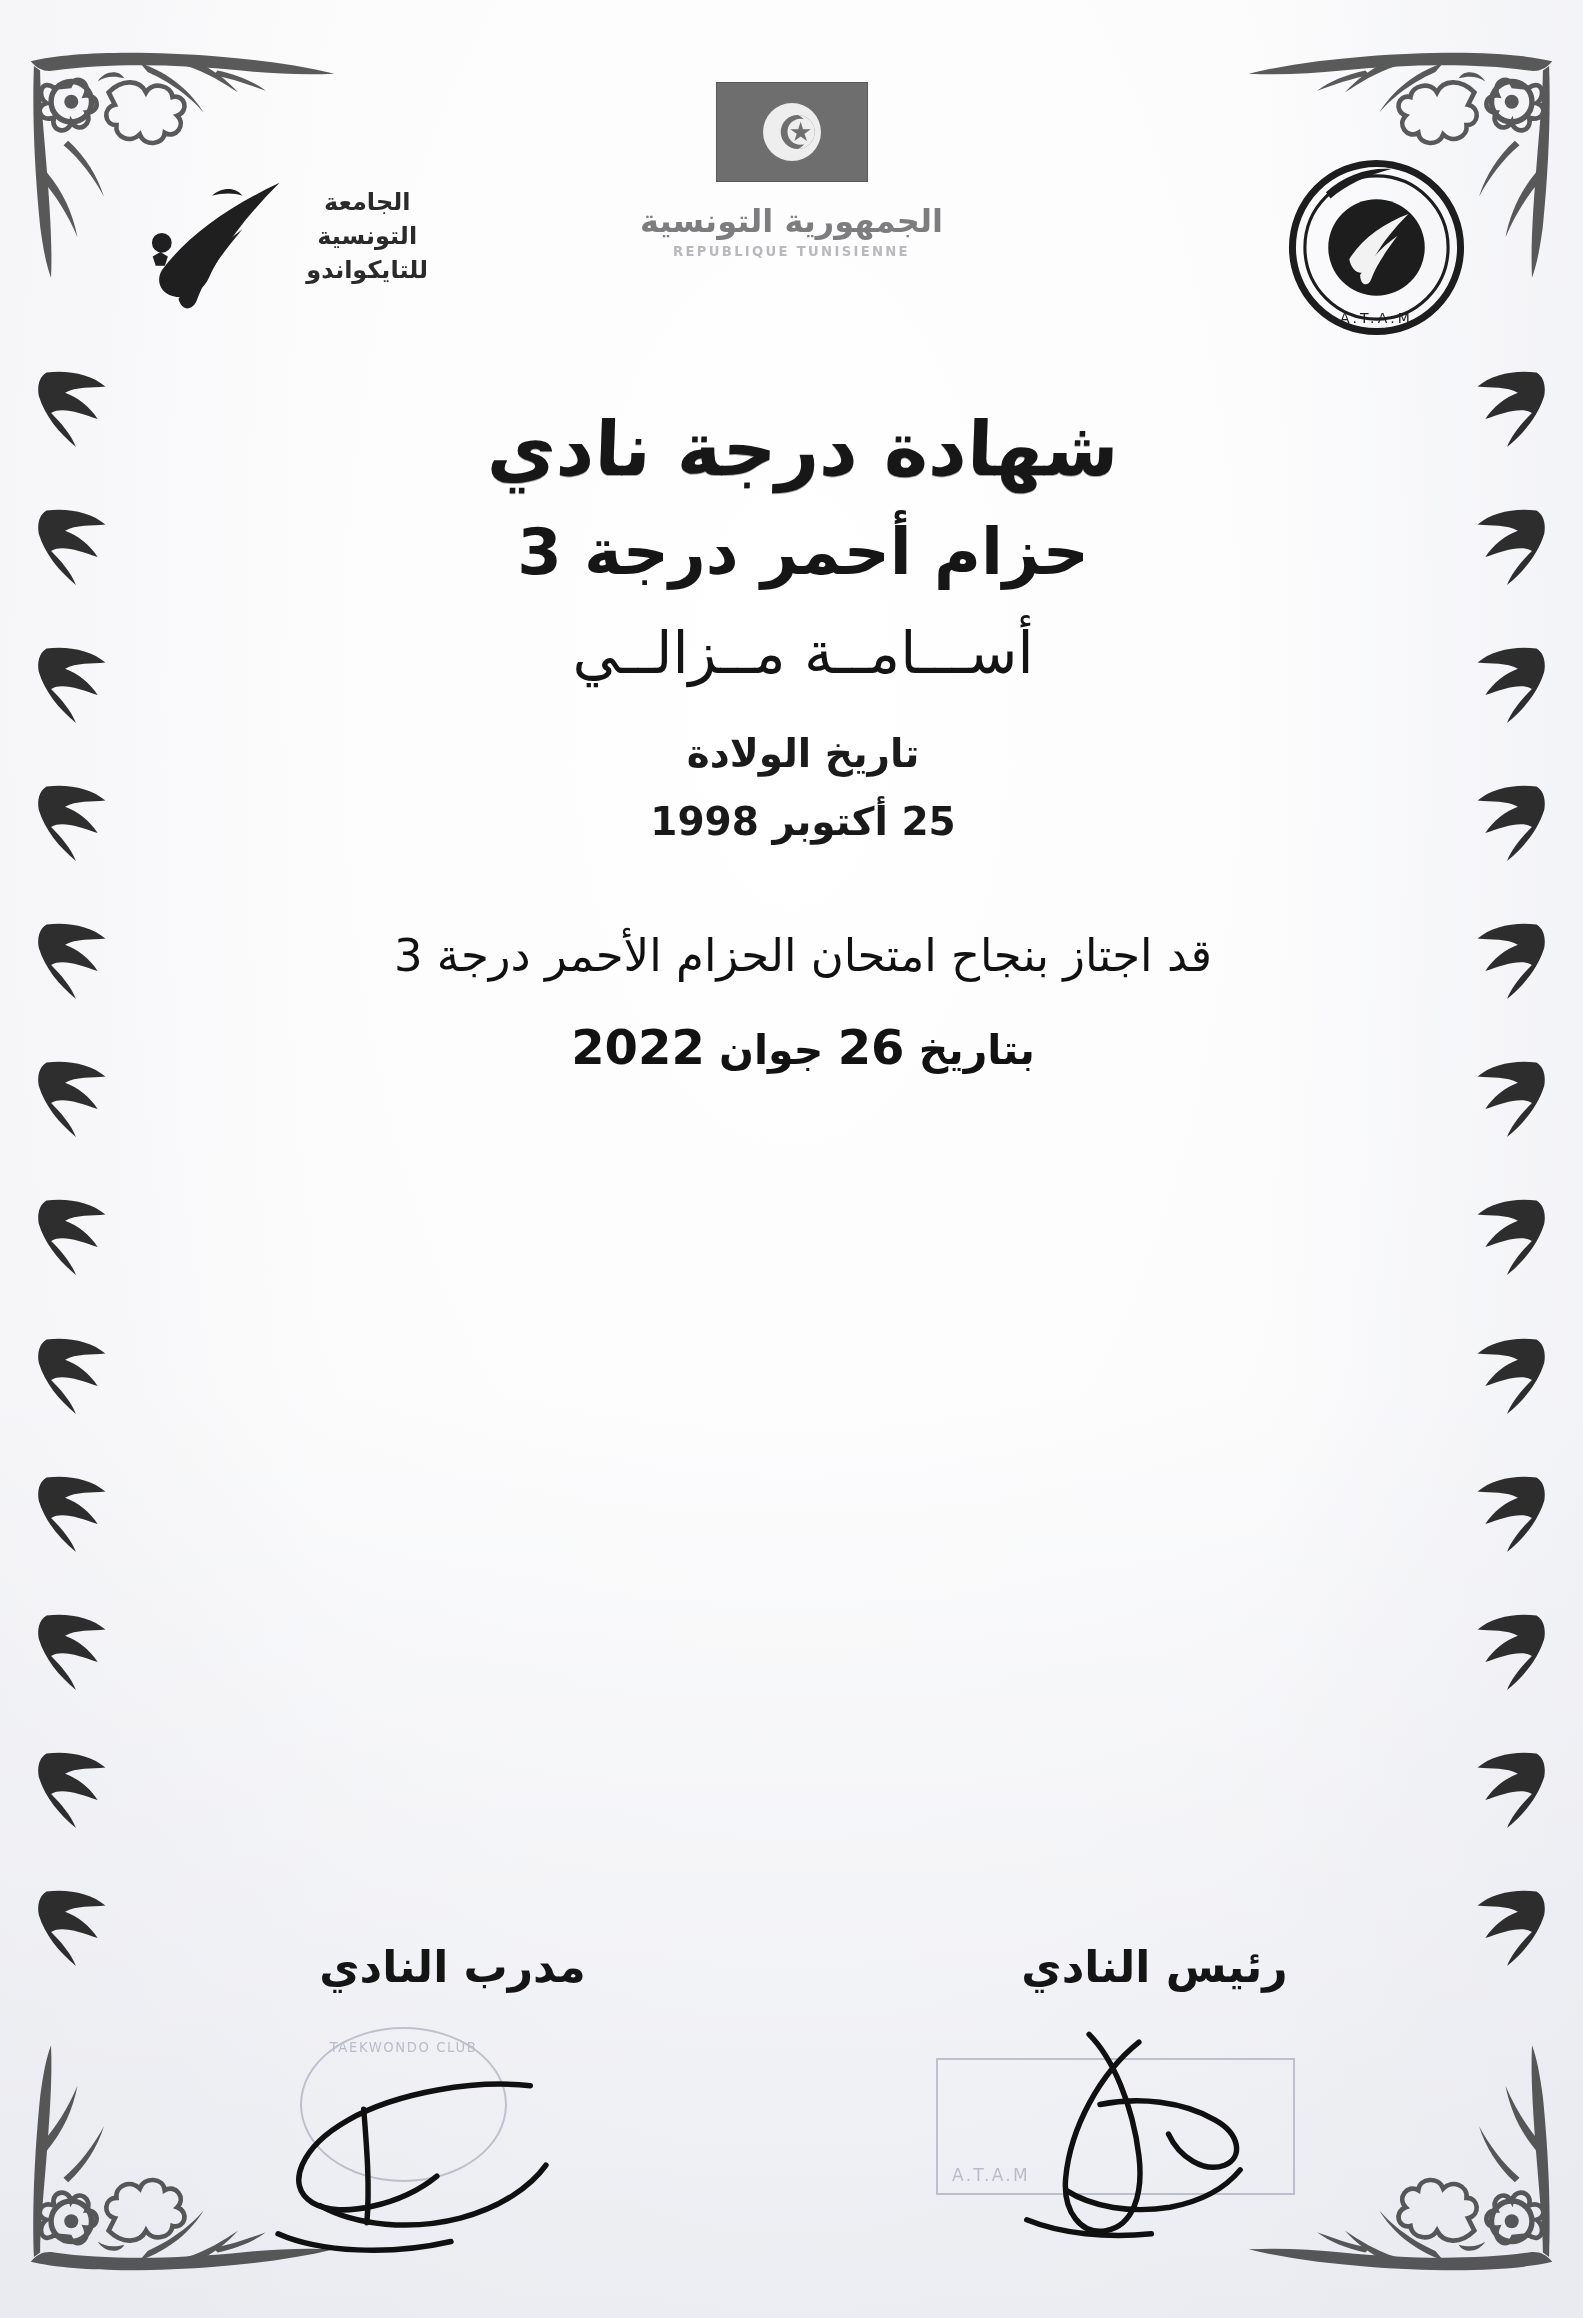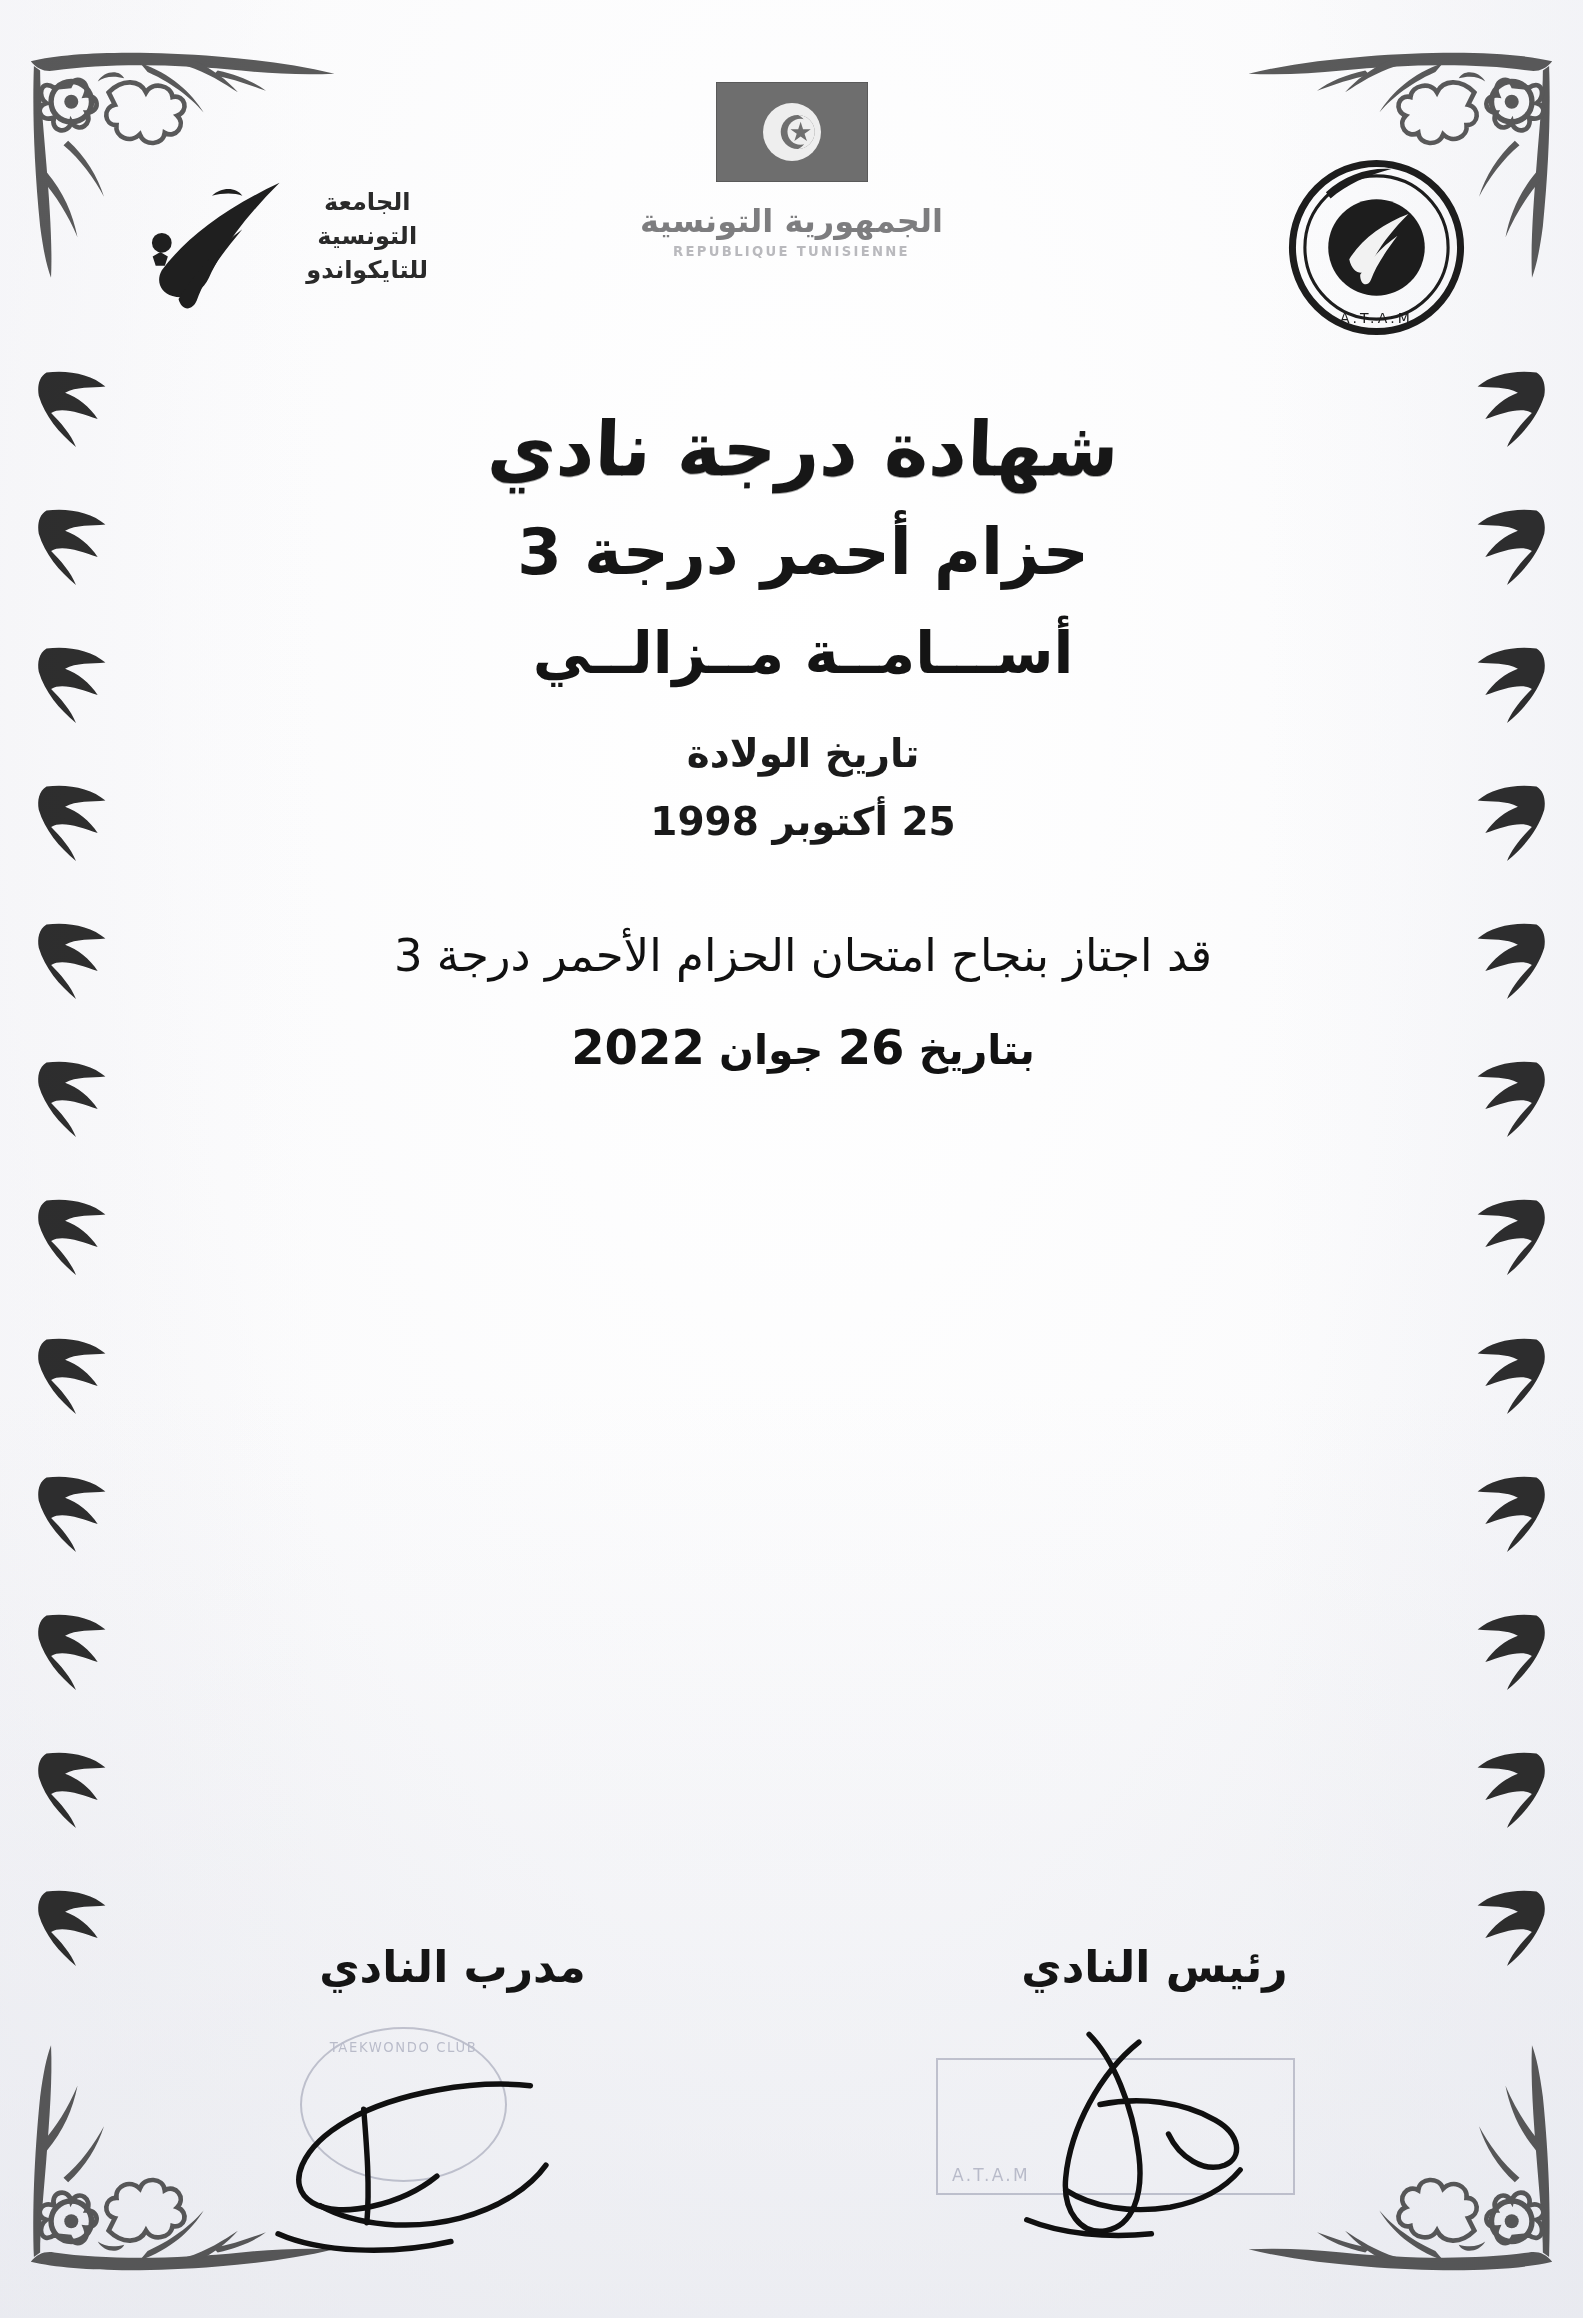--- a/index.html
+++ b/index.html
@@ -193,21 +193,21 @@
   }
   .label-name {
     margin-top: 87px;
     font-size: 41px;
     font-weight: 700;
     color: #1b1b1b;
   }
   .value-name {
     margin-top: 30px;
     font-size: 58px;
-    font-weight: 700;
+    font-weight: 400;
     letter-spacing: 3.1px;
     color: #141414;
   }
   .label-dob {
     margin-top: 44px;
     font-size: 39px;
     font-weight: 700;
     color: #1b1b1b;
   }
   .value-dob {

